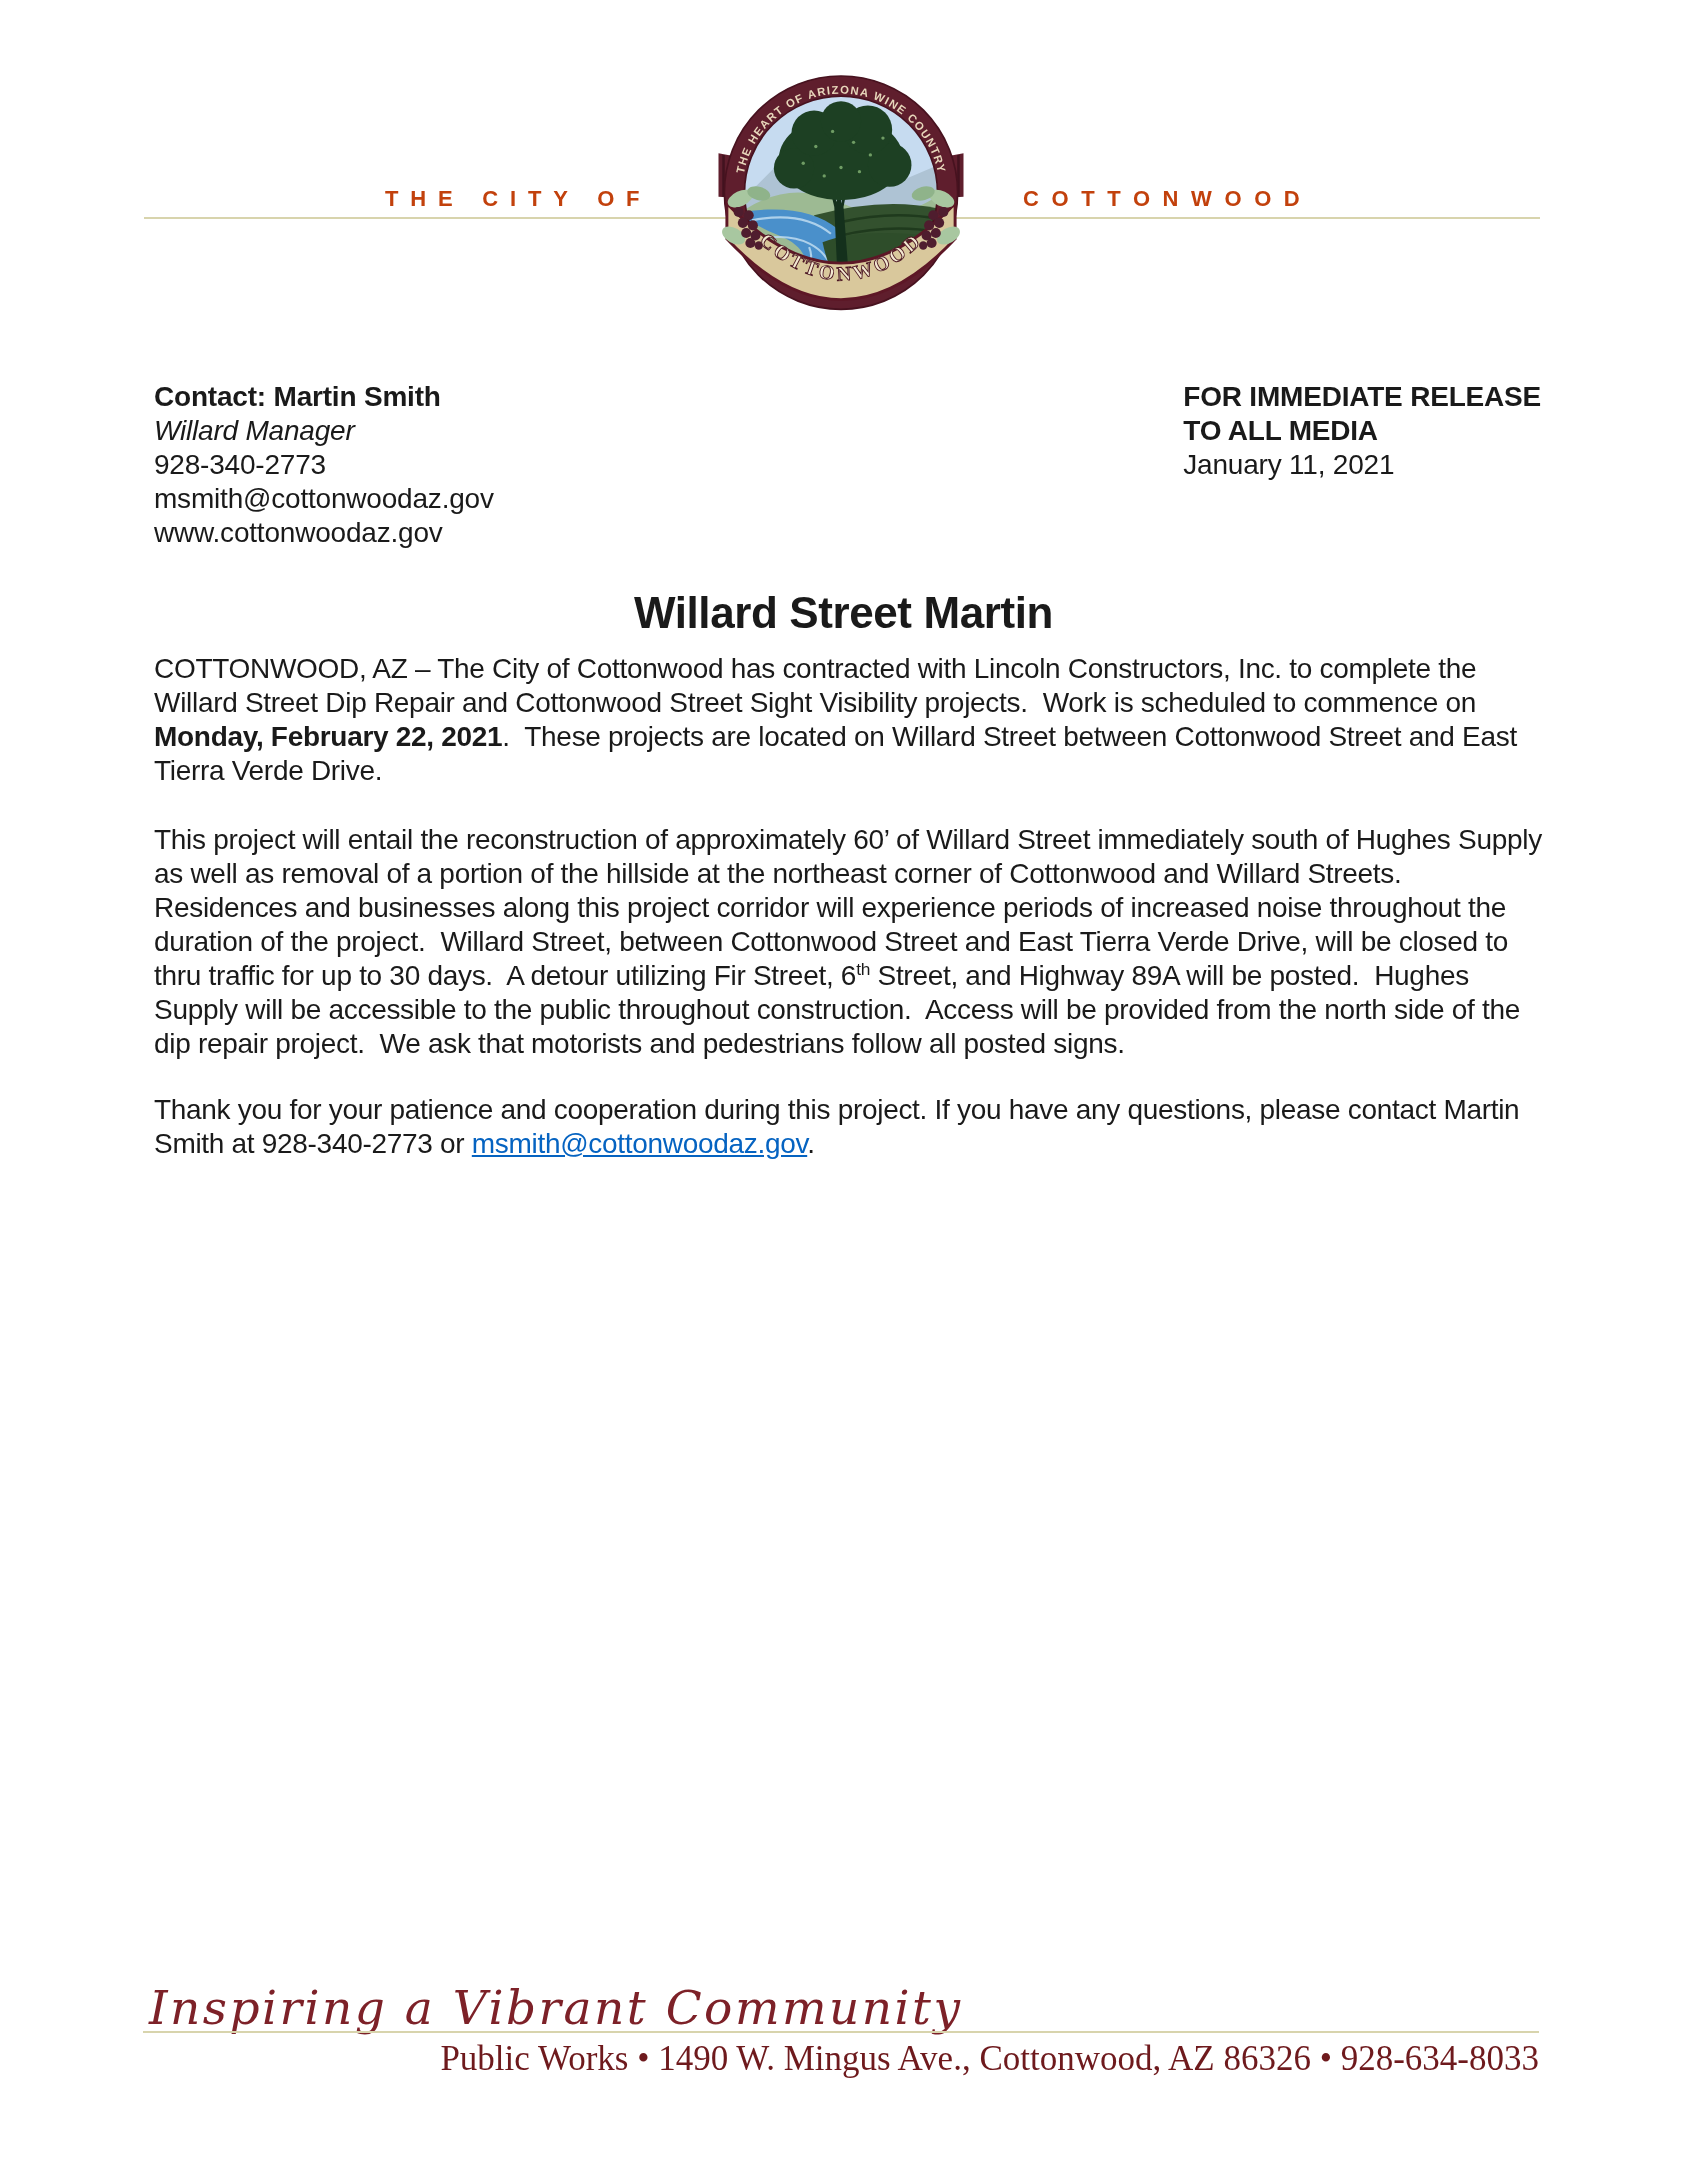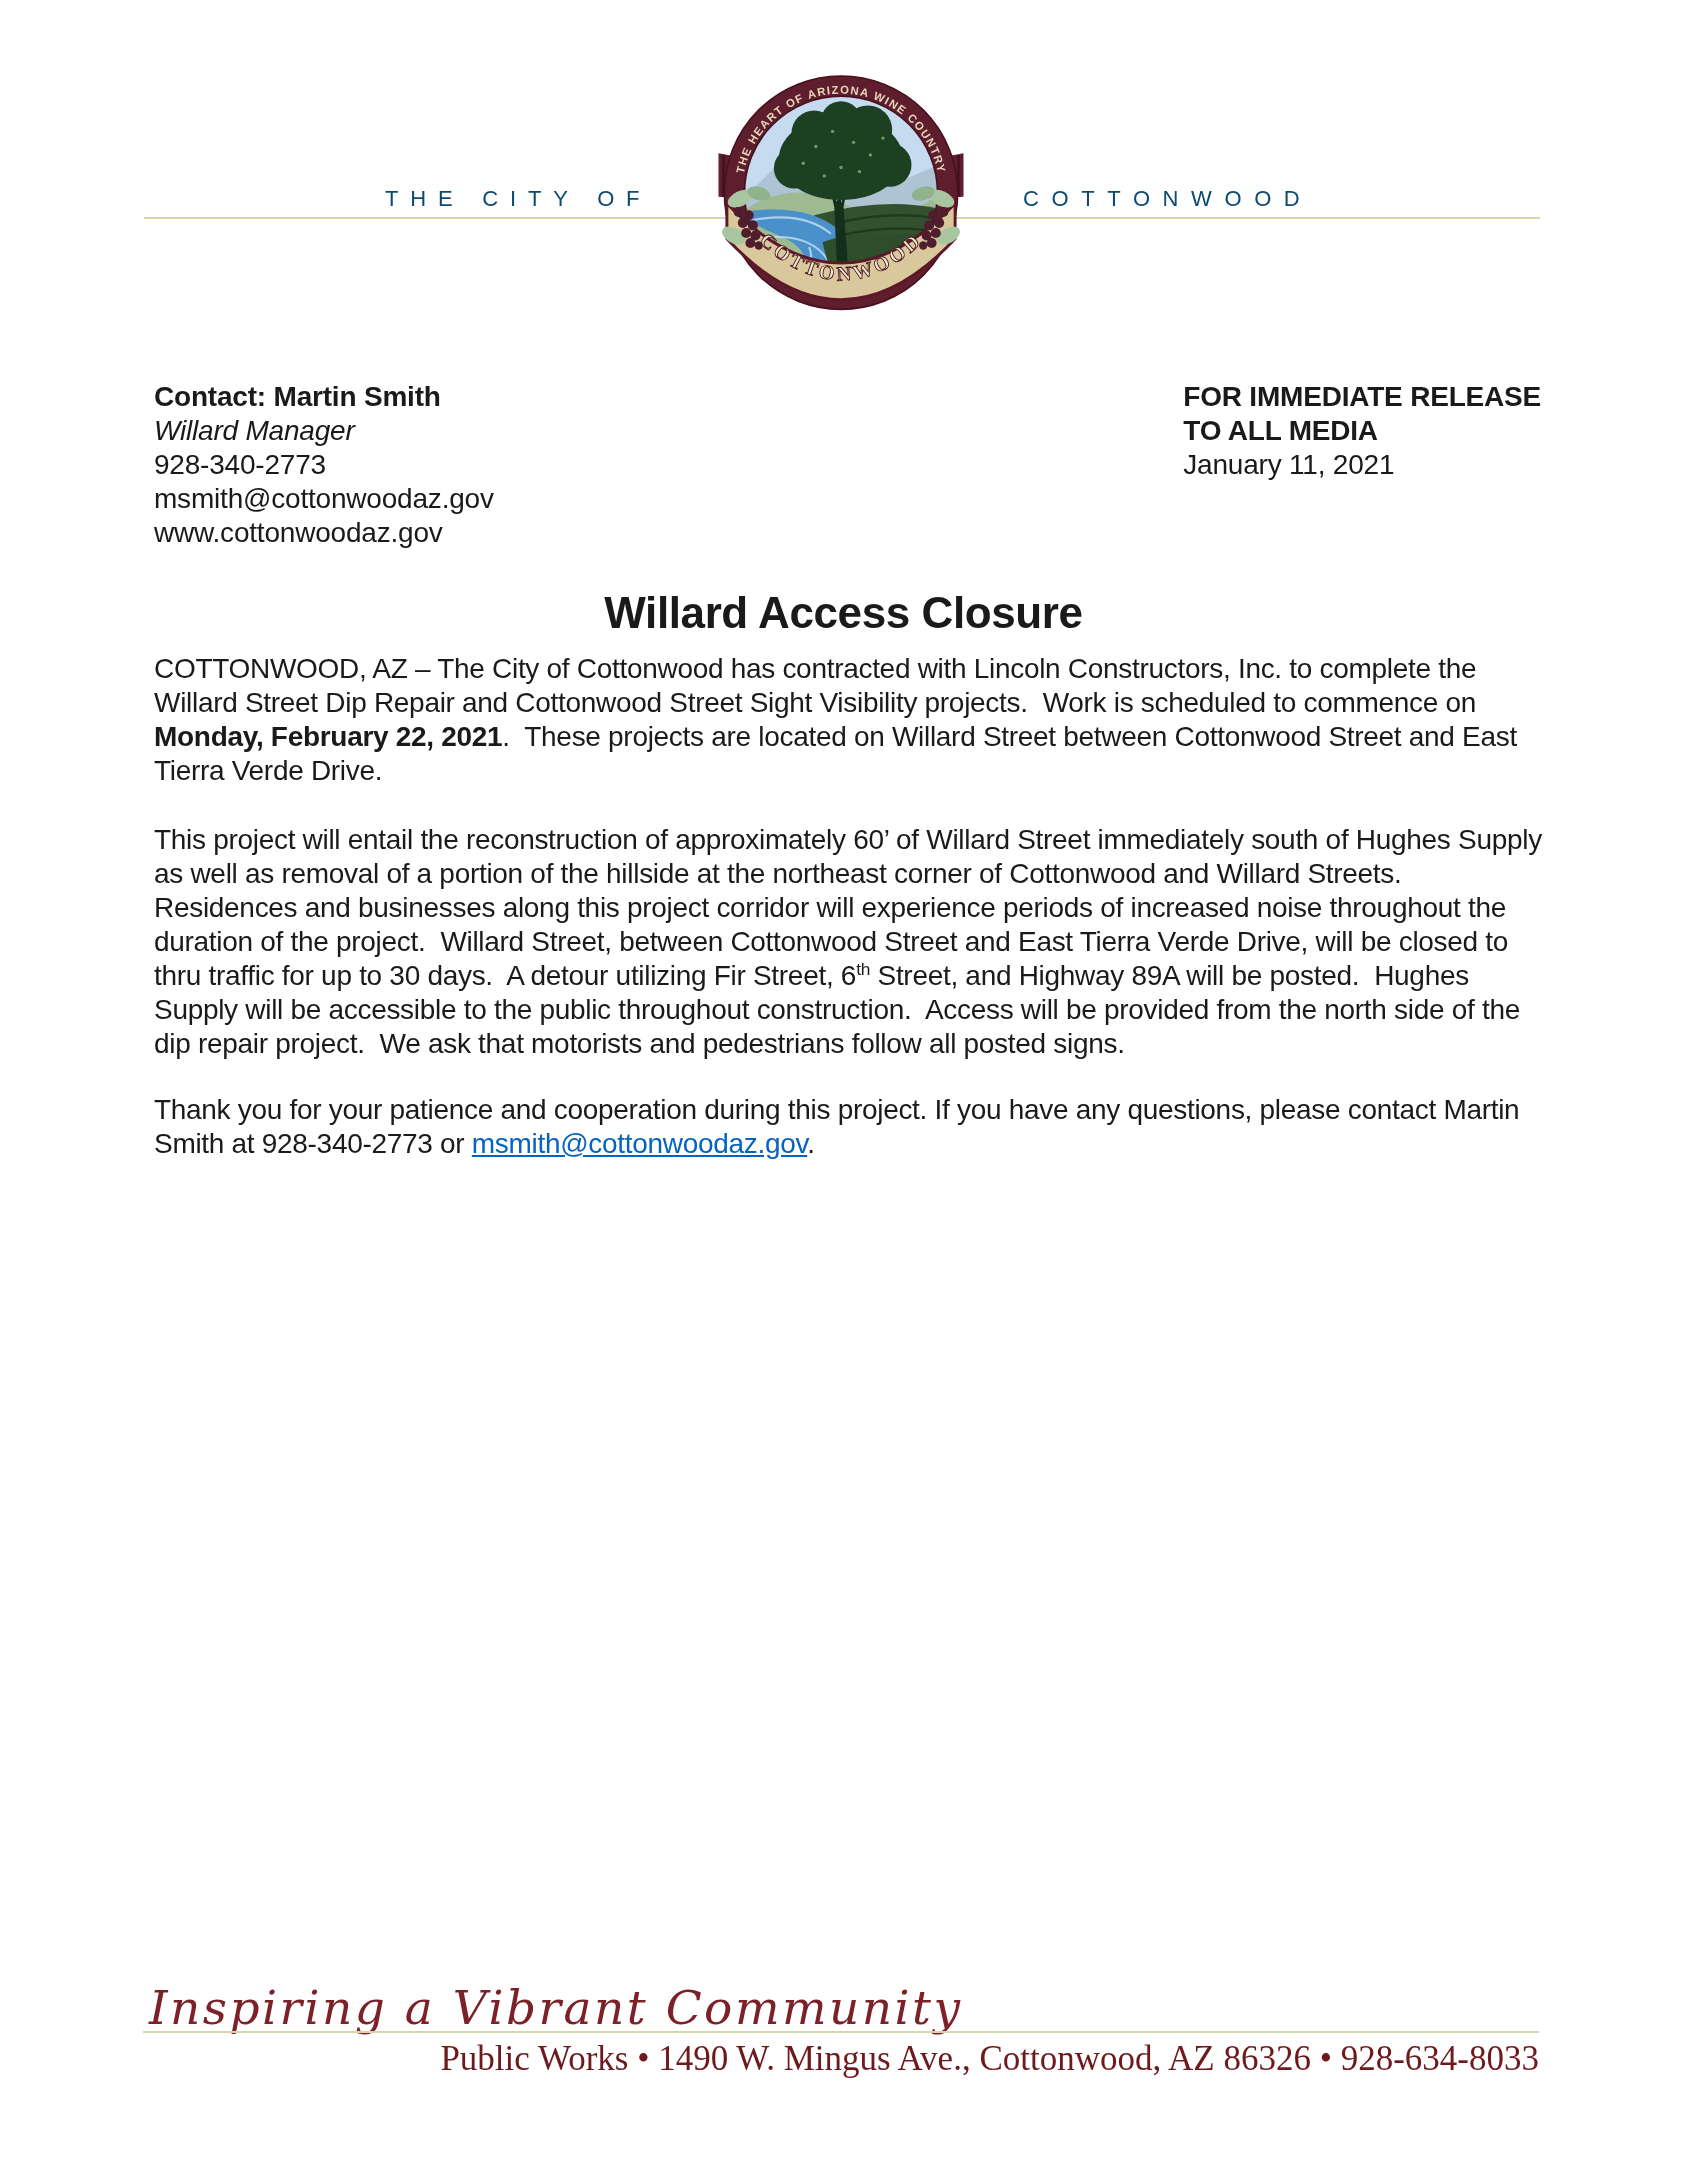--- a/index.html
+++ b/index.html
@@ -1,20 +1,20 @@
 <!DOCTYPE html>
 <html style="font-size:13.4px"><head>
 <meta charset="utf-8">
 <style>
   html,body{margin:0;padding:0;background:#ffffff;}
   body{width:1687px;height:2183px;position:relative;font-family:"Liberation Sans",sans-serif;color:#1a1a1a;overflow:hidden;}
   .abs{position:absolute;}
 
   
-  .brand-word{font-family:"Liberation Sans",sans-serif;font-weight:normal;font-size:22px;color:#0c4a6e;letter-spacing:11.8px;white-space:nowrap;}
+  .brand-word{font-family:"Liberation Sans",sans-serif;font-weight:bold;font-size:22px;color:#c2410c;letter-spacing:11.8px;white-space:nowrap;}
   .hrule{height:1.7px;background:#d8d4ad;}
 
   
   .docline{font-size:28px;line-height:34px;letter-spacing:-0.2px;}
   .bold{font-weight:bold;}
   .italic{font-style:italic;}
   .release-block{text-align:left;}
 
   
   .doc-title{width:1687px;text-align:center;font-size:44px;font-weight:bold;letter-spacing:-0.4px;}
@@ -146,21 +146,21 @@
   <div class="docline">msmith@cottonwoodaz.gov</div>
   <div class="docline">www.cottonwoodaz.gov</div>
 </div>
 
 <div class="abs release-block" style="right:146px;top:380px;">
   <div class="docline bold">FOR IMMEDIATE RELEASE</div>
   <div class="docline bold">TO ALL MEDIA</div>
   <div class="docline">January 11, 2021</div>
 </div>
 
-<h1 class="abs doc-title" style="left:0;top:588px;margin:0;">Willard Access Closure</h1>
+<h1 class="abs doc-title" style="left:0;top:588px;margin:0;">Willard Street Martin</h1>
 
 <div class="abs para" style="left:154px;top:652px;"><span>COTTONWOOD, AZ – The City of Cottonwood has contracted with Lincoln Constructors, Inc. to complete the Willard Street Dip Repair and Cottonwood Street Sight Visibility projects.  Work is scheduled to commence on </span><span class="b u">Monday, February 22, 2021</span><span>.  These projects are located on Willard Street between Cottonwood Street and East Tierra Verde Drive.</span></div>
 <div class="abs para" style="left:154px;top:823px;"><span>This project will entail the reconstruction of approximately 60’ of Willard Street immediately south of Hughes Supply as well as removal of a portion of the hillside at the northeast corner of Cottonwood and Willard Streets.  Residences and businesses along this project corridor will experience periods of increased noise throughout the duration of the project.  Willard Street, between Cottonwood Street and East Tierra Verde Drive, will be closed to thru traffic for up to 30 days.  A detour utilizing Fir Street, 6</span><span class="sup">th</span><span> Street, and Highway 89A will be posted.  Hughes Supply will be accessible to the public throughout construction.  Access will be provided from the north side of the dip repair project.  We ask that motorists and pedestrians follow all posted signs.</span></div>
 <div class="abs para" style="left:154px;top:1093px;"><span>Thank you for your patience and cooperation during this project. If you have any questions, please contact Martin Smith at 928-340-2773 or </span><a class="link" href="#">msmith@cottonwoodaz.gov</a><span>.</span></div>
 
 <div class="abs tagline" style="left:149px;top:1980px;">Inspiring a Vibrant Community</div>
 <div class="abs hrule" style="left:143px;top:2031px;width:1396px;"></div>
 <div class="abs footer-address" style="right:148px;top:2039px;">Public Works • 1490 W. Mingus Ave., Cottonwood, AZ 86326 • 928-634-8033</div>
 
 

